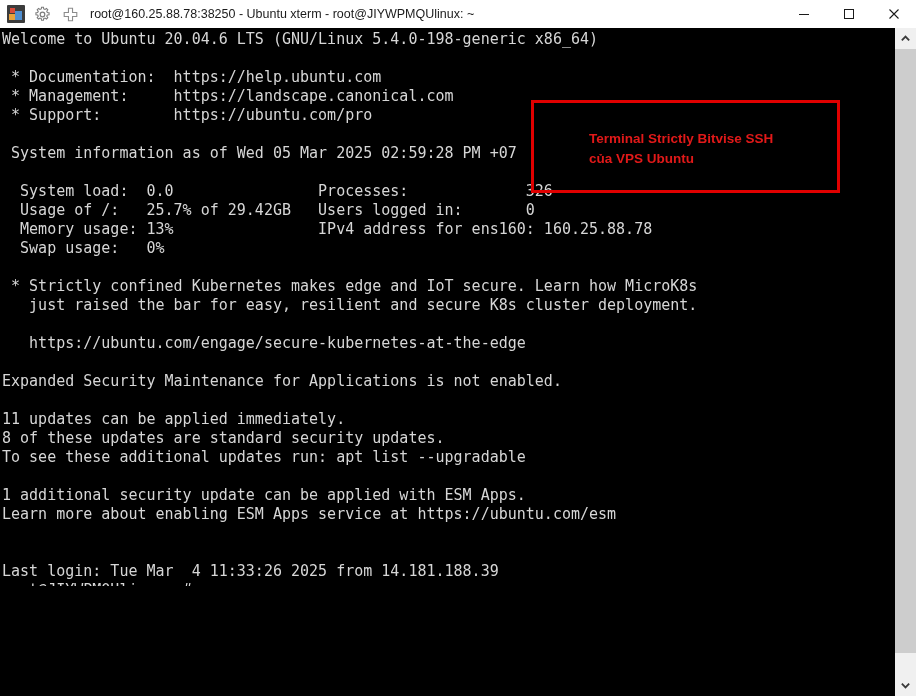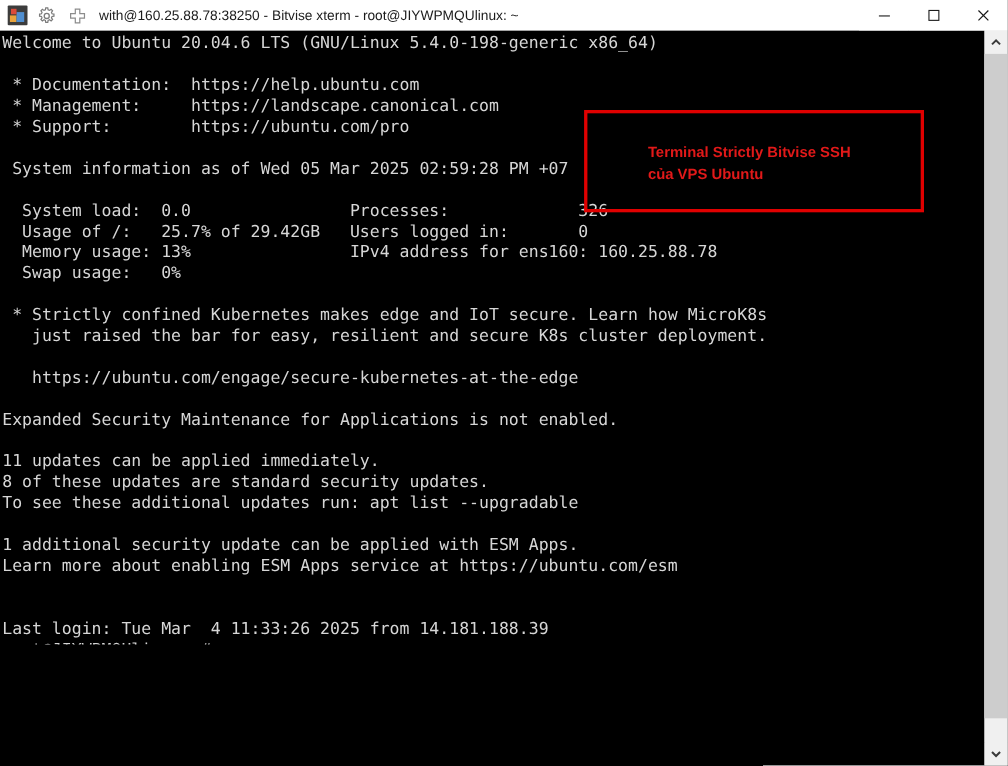--- a/index.html
+++ b/index.html
@@ -194,21 +194,21 @@
         <path d="M8.9 1.4h2.2l.35 2.05 1.5.62 1.72-1.2 1.56 1.56-1.2 1.72.62 1.5 2.05.35v2.2l-2.05.35-.62 1.5 1.2 1.72-1.56 1.56-1.72-1.2-1.5.62-.35 2.05H8.9l-.35-2.05-1.5-.62-1.72 1.2-1.56-1.56 1.2-1.72-.62-1.5-2.05-.35V8l2.05-.35.62-1.5-1.2-1.72 1.56-1.56 1.72 1.2 1.5-.62z" fill="none" stroke="#7b7b7b" stroke-width="1.3"></path>
       </svg>
     </div>
 
     <div class="tb-icon">
       <svg width="17" height="17" viewBox="0 0 20 20">
         <path d="M7.6 2.6h4.8v5h5v4.8h-5v5H7.6v-5h-5V7.6h5z" fill="#ffffff" stroke="#8c8c8c" stroke-width="1.3" stroke-linejoin="miter"></path>
       </svg>
     </div>
 
-    <div id="title-text">with@160.25.88.78:38250 - Bitvise xterm - root@JIYWPMQUlinux: ~</div>
+    <div id="title-text">root@160.25.88.78:38250 - Ubuntu xterm - root@JIYWPMQUlinux: ~</div>
 
     <div id="window-controls">
       <div class="win-btn">
         <svg width="12" height="12" viewBox="0 0 12 12">
           <rect x="1" y="6" width="10" height="1" fill="#1b1b1b"></rect>
         </svg>
       </div>
       <div class="win-btn">
         <svg width="12" height="12" viewBox="0 0 12 12">
           <rect x="1.5" y="1.5" width="9" height="9" fill="none" stroke="#1b1b1b" stroke-width="1"></rect>

